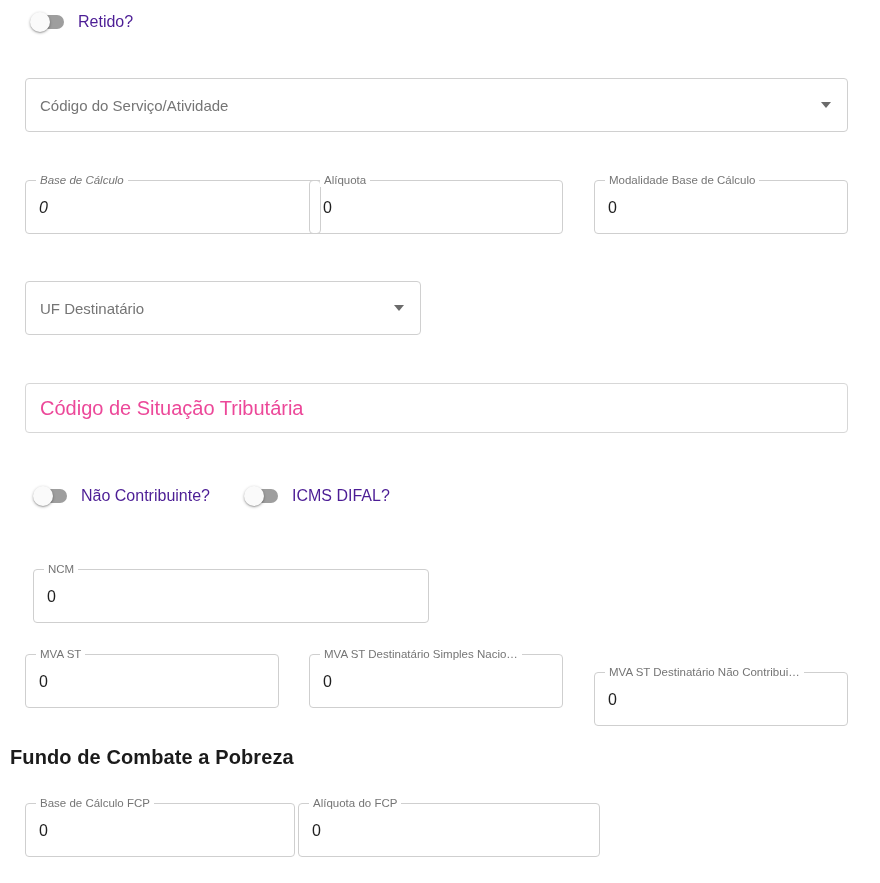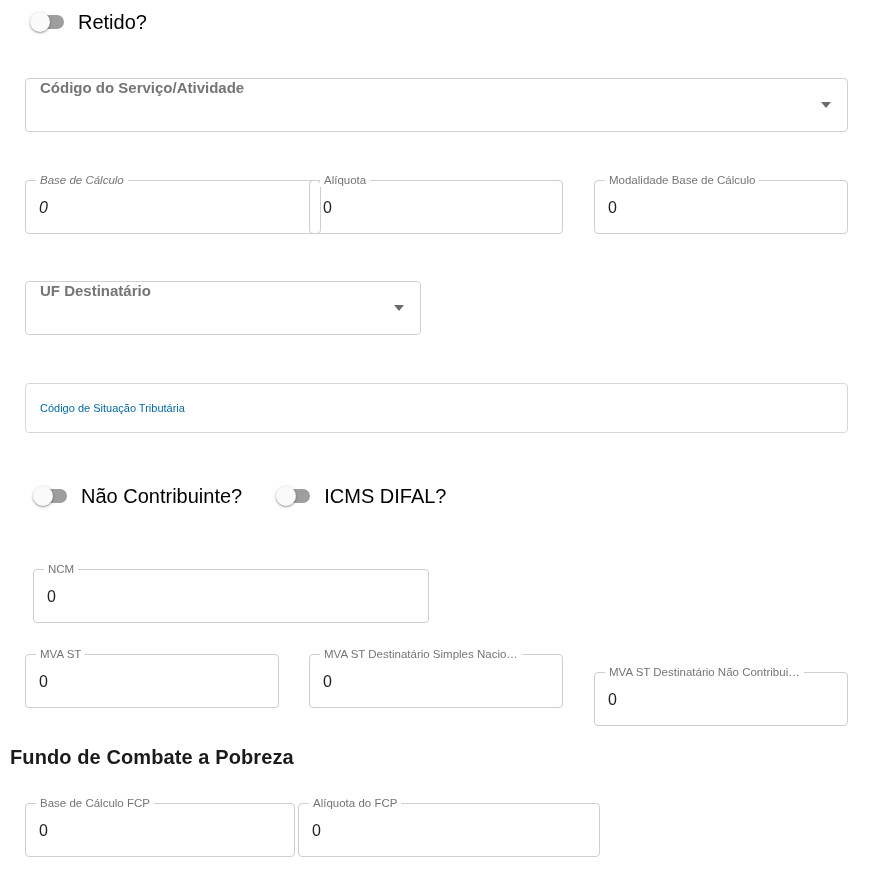--- a/index.html
+++ b/index.html
@@ -49,38 +49,37 @@
     left: 0;
     top: 0;
     width: 20px;
     height: 20px;
     border-radius: 50%;
     background: #fafafa;
     box-shadow: 0 1px 3px 0 rgba(0,0,0,.32), 0 1px 1px 0 rgba(0,0,0,.14);
   }
   .toggle-label {
     margin-left: 12px;
-    font-size: 20px;
+    font-size: 16px;
     line-height: 20px;
-    color: #000000;
+    color: #4c1d95;
     white-space: nowrap;
   }
 
   
   .select-field {
     position: relative;
     height: 54px;
     border: 1px solid #d0d0d0;
     border-radius: 4px;
     background: #fff;
     display: flex;
-    align-items: flex-start;
+    align-items: center;
     padding: 0 14px;
     cursor: pointer;
-    font-weight: bold;
   }
   .select-field .placeholder {
     font-size: 15px;
     color: #757575;
     white-space: nowrap;
     overflow: hidden;
     text-overflow: ellipsis;
   }
   .select-arrow {
     position: absolute;
@@ -98,22 +97,22 @@
     position: relative;
     height: 50px;
     border: 1px solid #d7d7d7;
     border-radius: 4px;
     background: #fff;
     display: flex;
     align-items: center;
     padding: 0 14px;
   }
   .text-field .placeholder {
-    font-size: 11px;
-    color: #0369a1;
+    font-size: 20px;
+    color: #ec4899;
   }
 
   
   .notched {
     position: relative;
     height: 54px;
   }
   .notched .outline {
     position: absolute;
     inset: 0;

